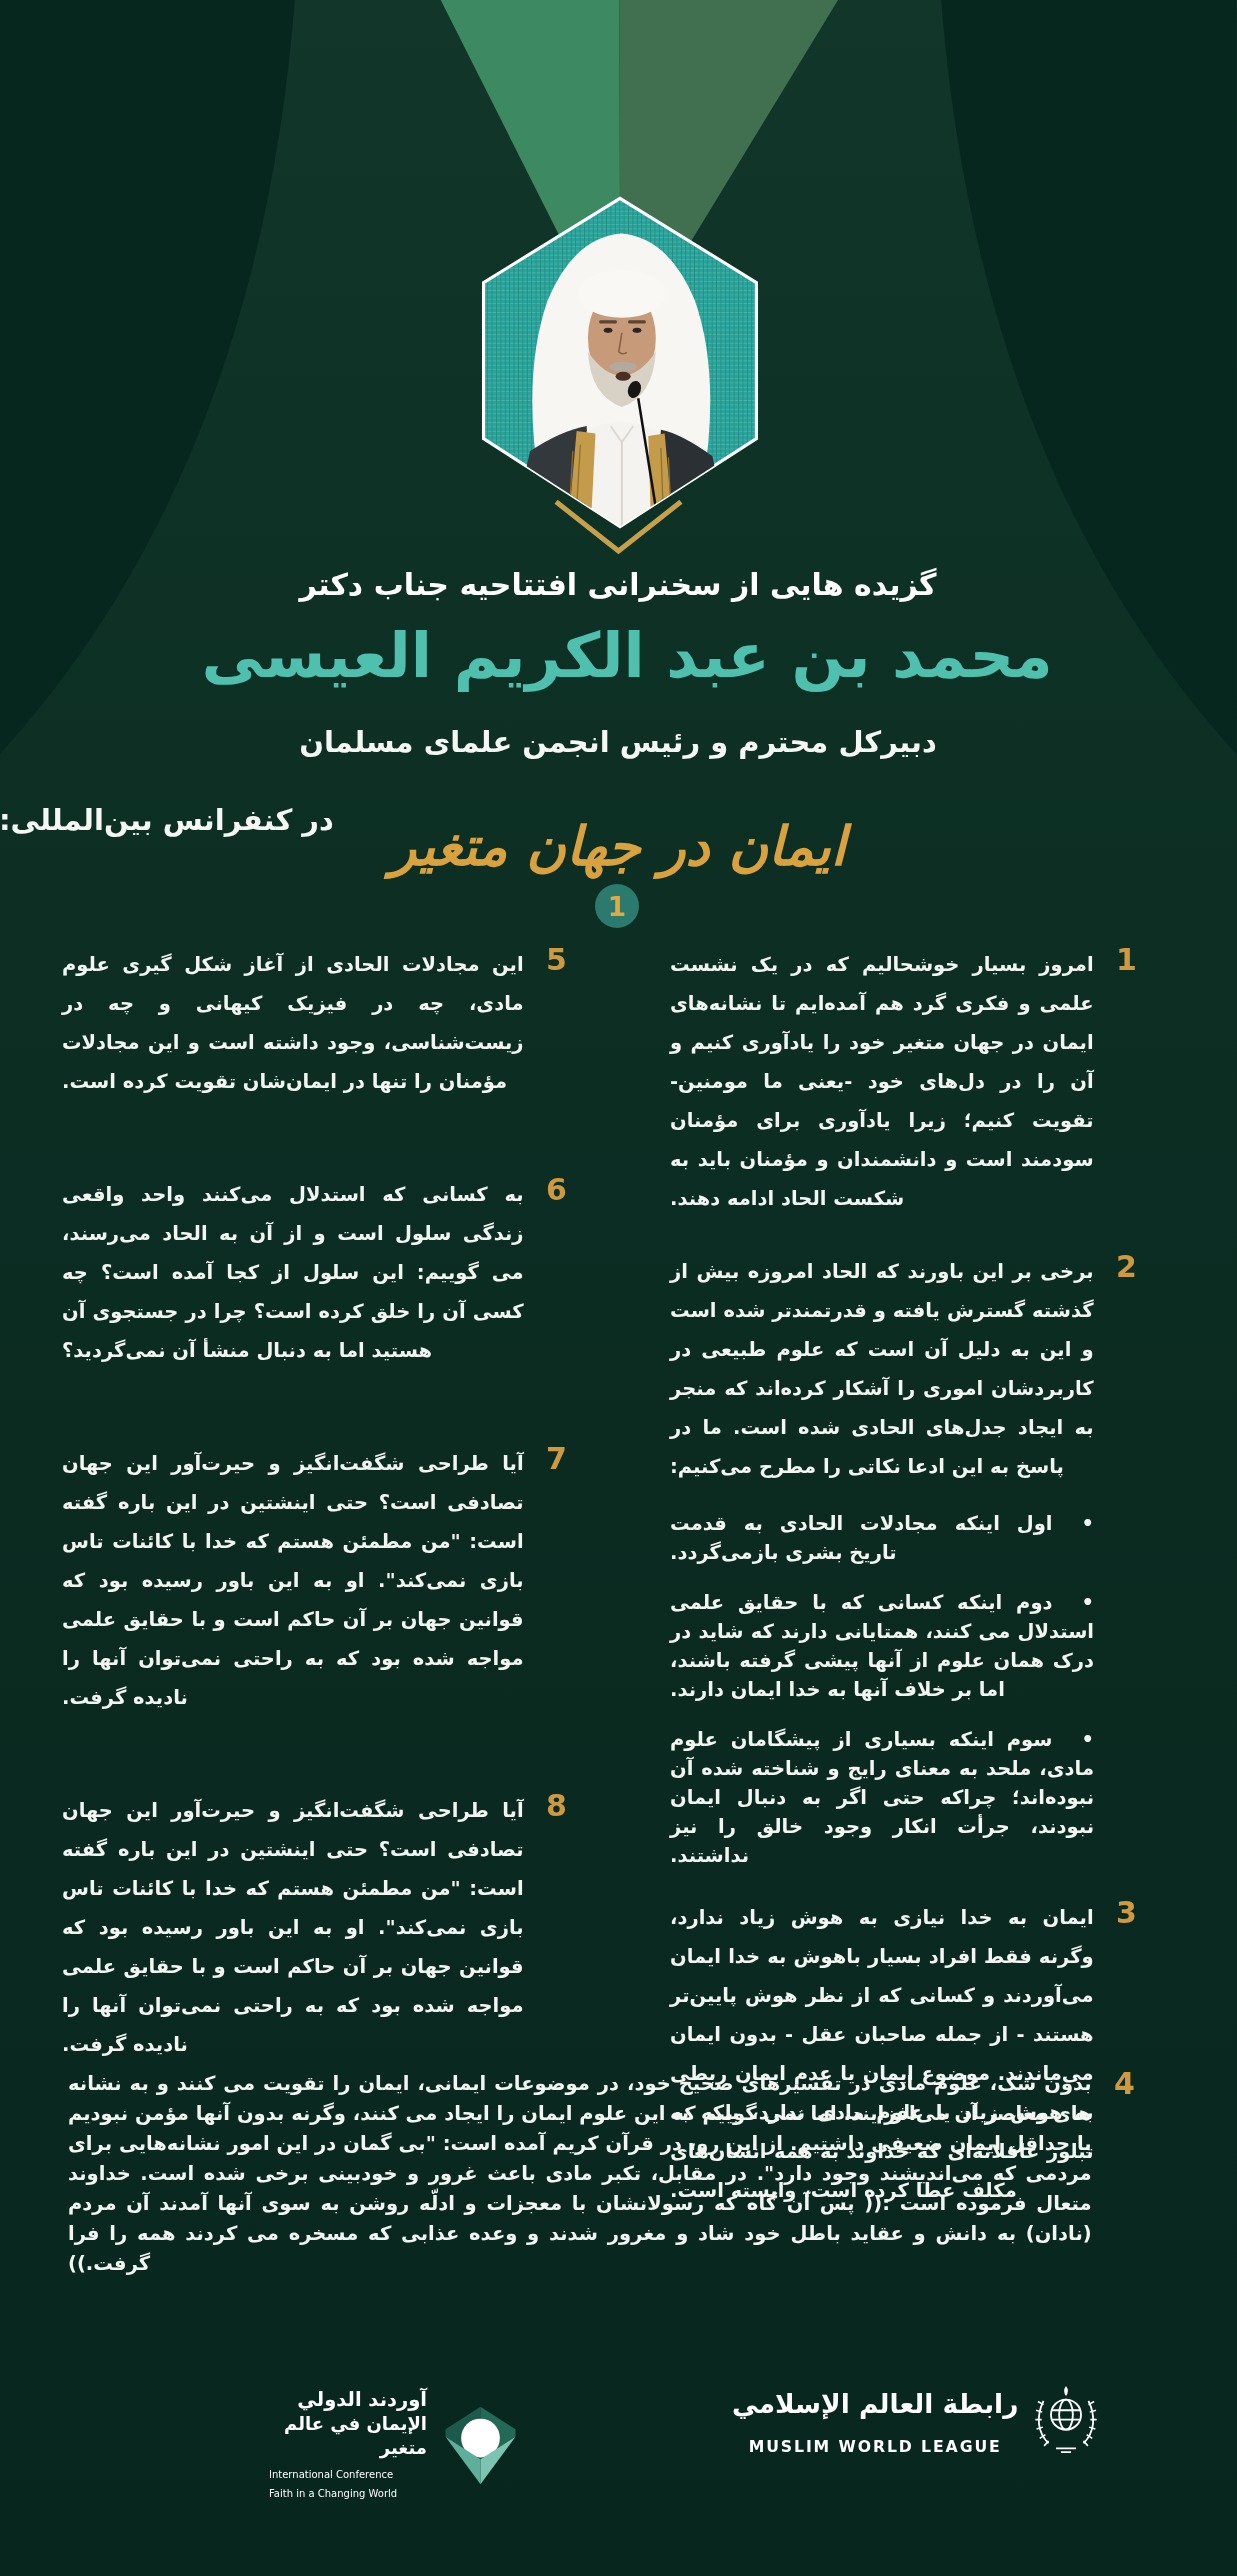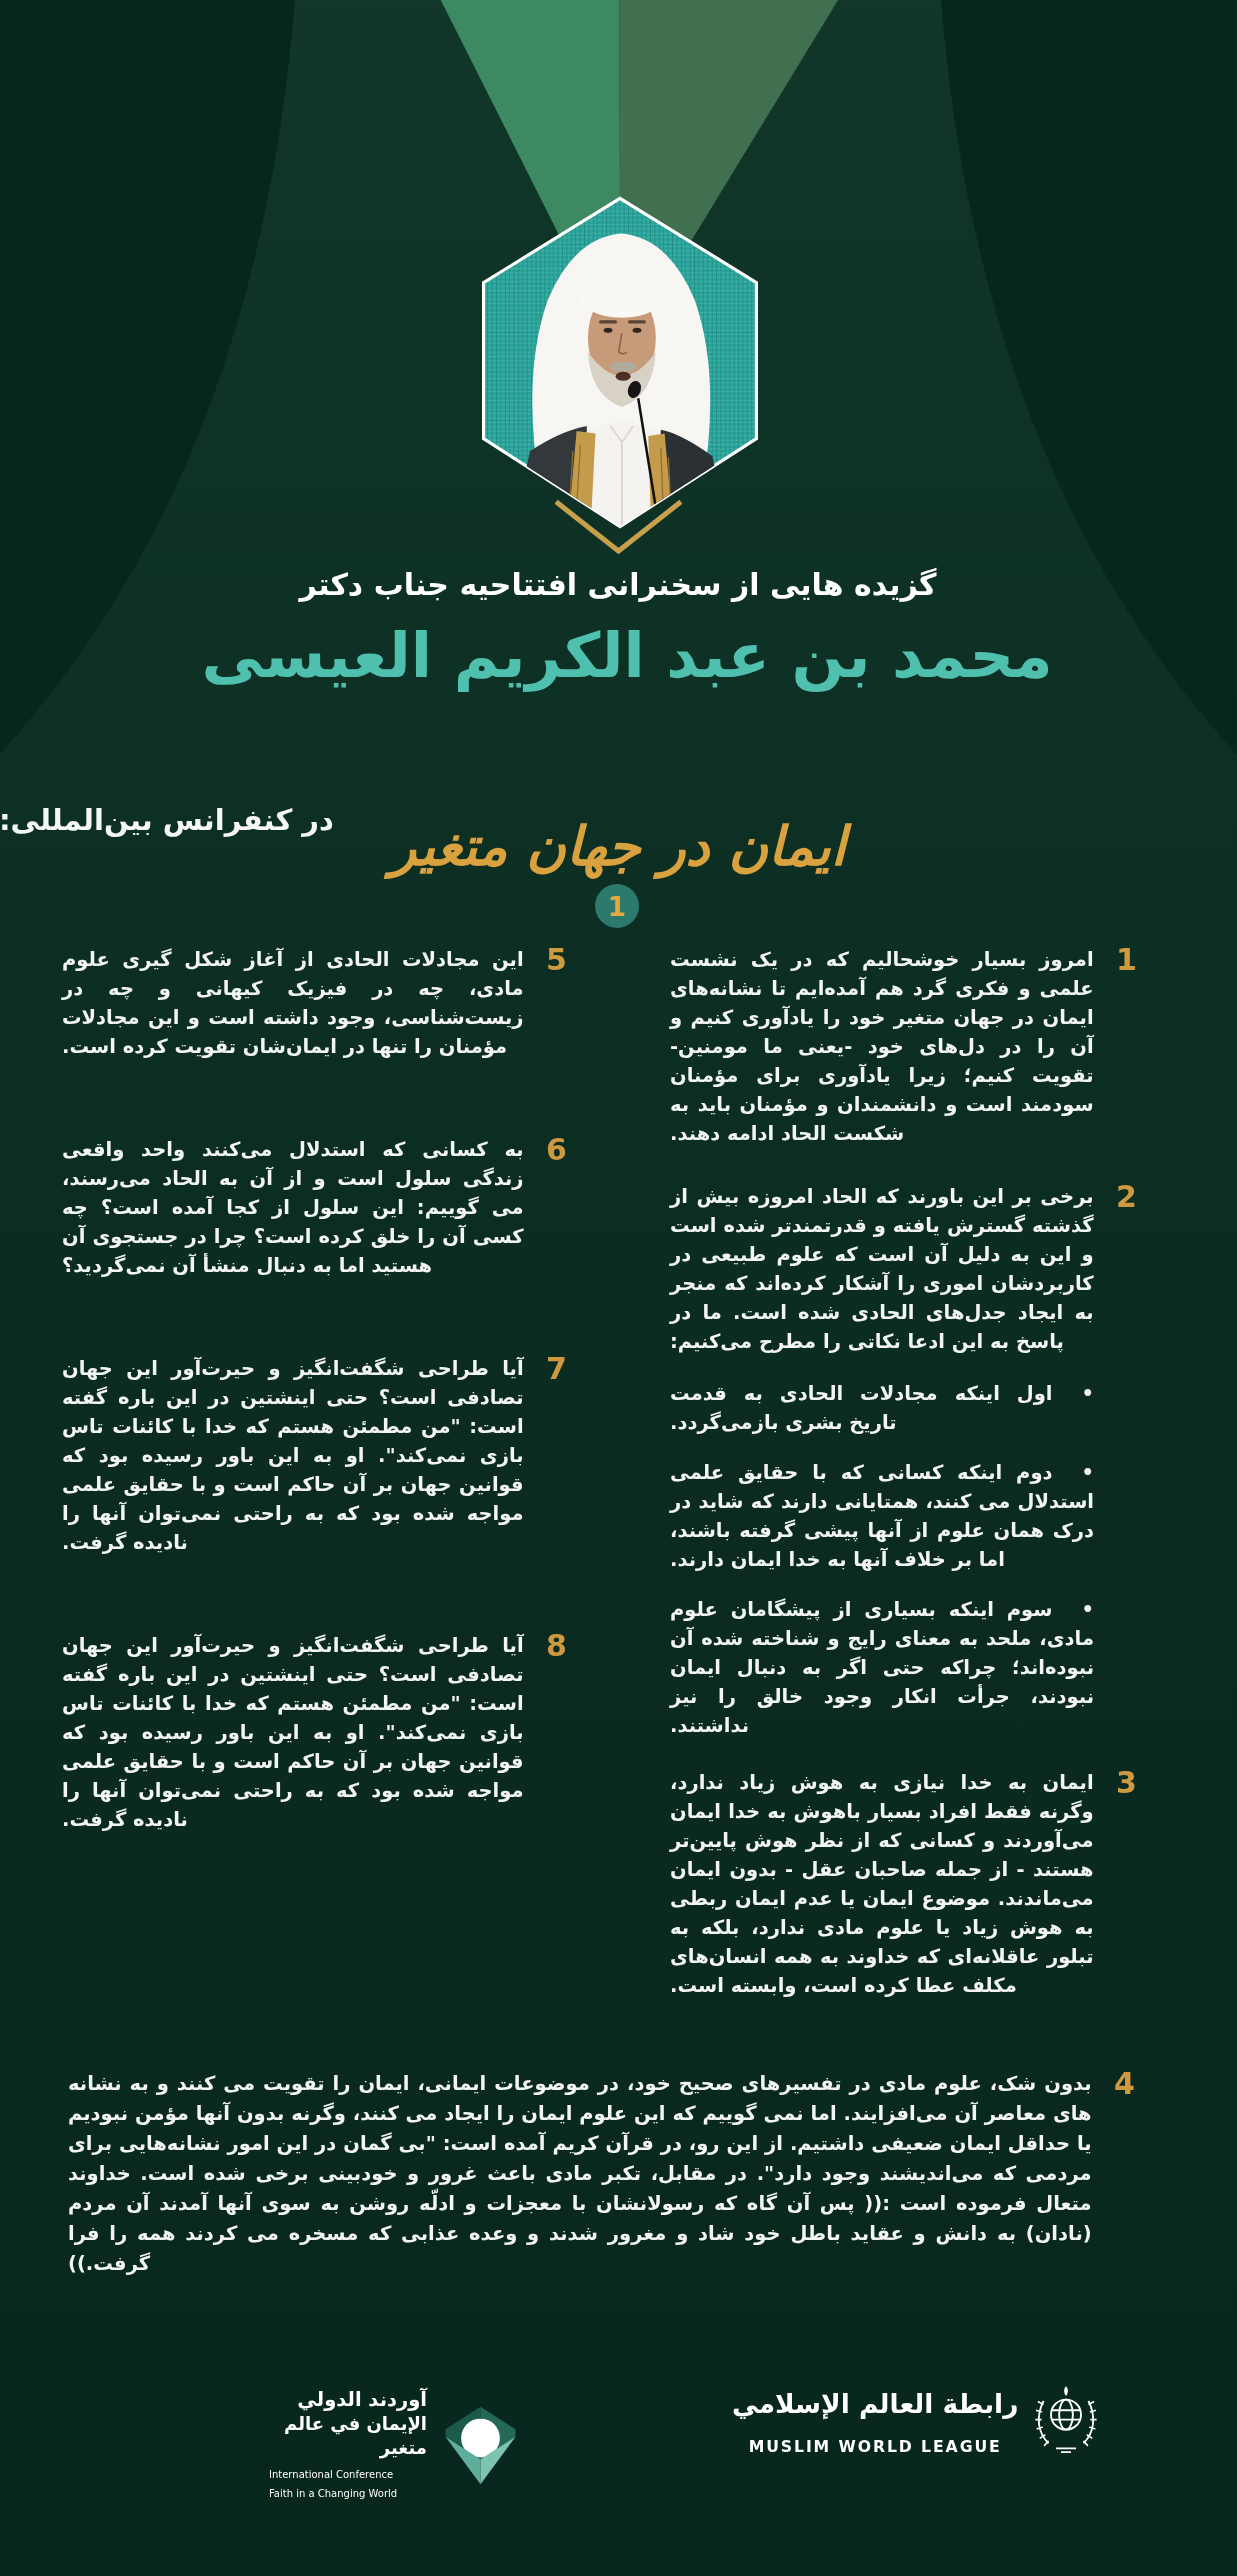--- a/index.html
+++ b/index.html
@@ -17,21 +17,21 @@
   .role2{left:0;top:775px;width:100%;text-align:left;color:#f5f7f5;font-size:29px;font-weight:bold;margin-top:28px;}
   .conf-title{left:0;top:815px;width:100%;text-align:center;color:#d9a23f;font-size:54px;font-weight:bold;font-style:italic;}
   .badge{left:596px;top:884px;width:44px;height:44px;border-radius:50%;background:#2b7a6d;
          display:flex;align-items:center;justify-content:center;color:#e3a93f;font-size:26.4px;font-weight:bold;}
   
   .col{position:absolute;top:945px;direction:rtl;color:#f2f5f2;}
   .col-right{right:94px;width:473px;}
   .col-left{left:63px;width:511px;}
   .para{display:flex;direction:rtl;}
   .pnum{width:33px;flex:0 0 33px;margin-left:16.4px;color:#cf9a3f;font-size:30px;font-weight:bold;line-height:29px;text-align:center;}
-  .ptext{flex:1;font-size:19.5px;line-height:29px;font-weight:bold;text-align:justify;text-align-last:left;}
+  .ptext{flex:1;font-size:19.5px;line-height:39px;font-weight:bold;text-align:justify;text-align-last:left;}
   .mb-r1{margin-bottom:34px}.mb-r2{margin-bottom:22.6px}
   .bullet-block{padding-right:49px;font-size:19.5px;line-height:29px;font-weight:bold;text-align:justify;text-align-last:left;margin-bottom:21.4px;}
   .bullet-block .bdot{margin-left:29px;}
   .mb-last-bullet{margin-bottom:28px}
   .mb-l{margin-bottom:74px}
   .para-full{position:absolute;left:69px;top:2069px;width:1073px;display:flex;direction:rtl;color:#f2f5f2;}
   .para-full .ptext{line-height:30px;}
   
   .footer-left{left:270px;top:2387px;display:flex;align-items:center;gap:16.4px;direction:ltr;}
   .conf-logo-text{width:158px;color:#ffffff;text-align:right;direction:rtl;}
@@ -99,20 +99,21 @@
       <path d="M264 336 L300 560" stroke="#101010" stroke-width="4"></path>
     </g>
   </svg>
 
   <svg class="abs" style="left:552px;top:498px" width="135" height="58" viewBox="0 0 214 92">
     <polyline points="8,6 107,84 206,6" fill="none" stroke="#c6a04b" stroke-width="8"></polyline>
   </svg>
 
   <div class="abs kicker">گزیده هایی از سخنرانی افتتاحیه جناب دکتر</div>
   <div class="abs speaker-name">محمد بن عبد الکریم العیسی</div>
+  <div class="abs role1">دبیرکل محترم و رئیس انجمن علمای مسلمان</div>
   <div class="abs role2">در کنفرانس بین‌المللی:</div>
   <div class="abs conf-title">ایمان در جهان متغیر</div>
   <div class="abs badge">
     <span>1</span>
   </div>
 
   <div class="col col-right">
     <div class="para mb-r1">
       <div class="pnum">1</div>
       <div class="ptext">امروز بسیار خوشحالیم که در یک نشست علمی و فکری گرد هم آمده‌ایم تا نشانه‌های ایمان در جهان متغیر خود را یادآوری کنیم و آن را در دل‌های خود -یعنی ما مومنین- تقویت کنیم؛ زیرا یادآوری برای مؤمنان سودمند است و دانشمندان و مؤمنان باید به شکست الحاد ادامه دهند.</div>

